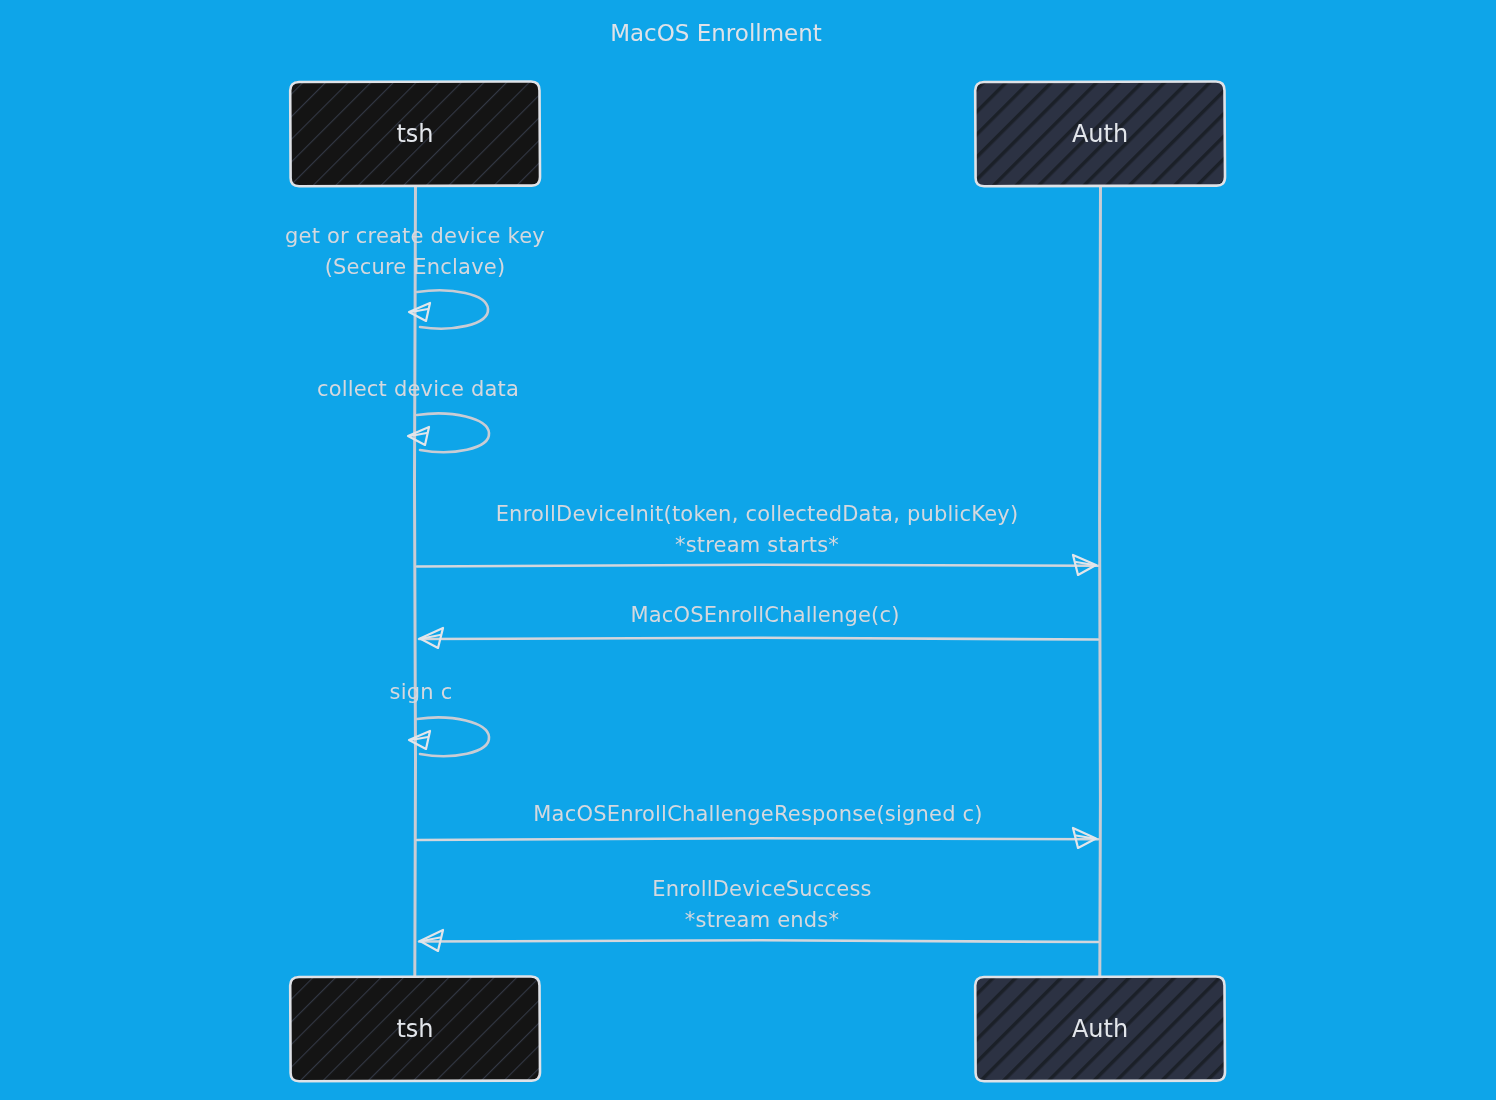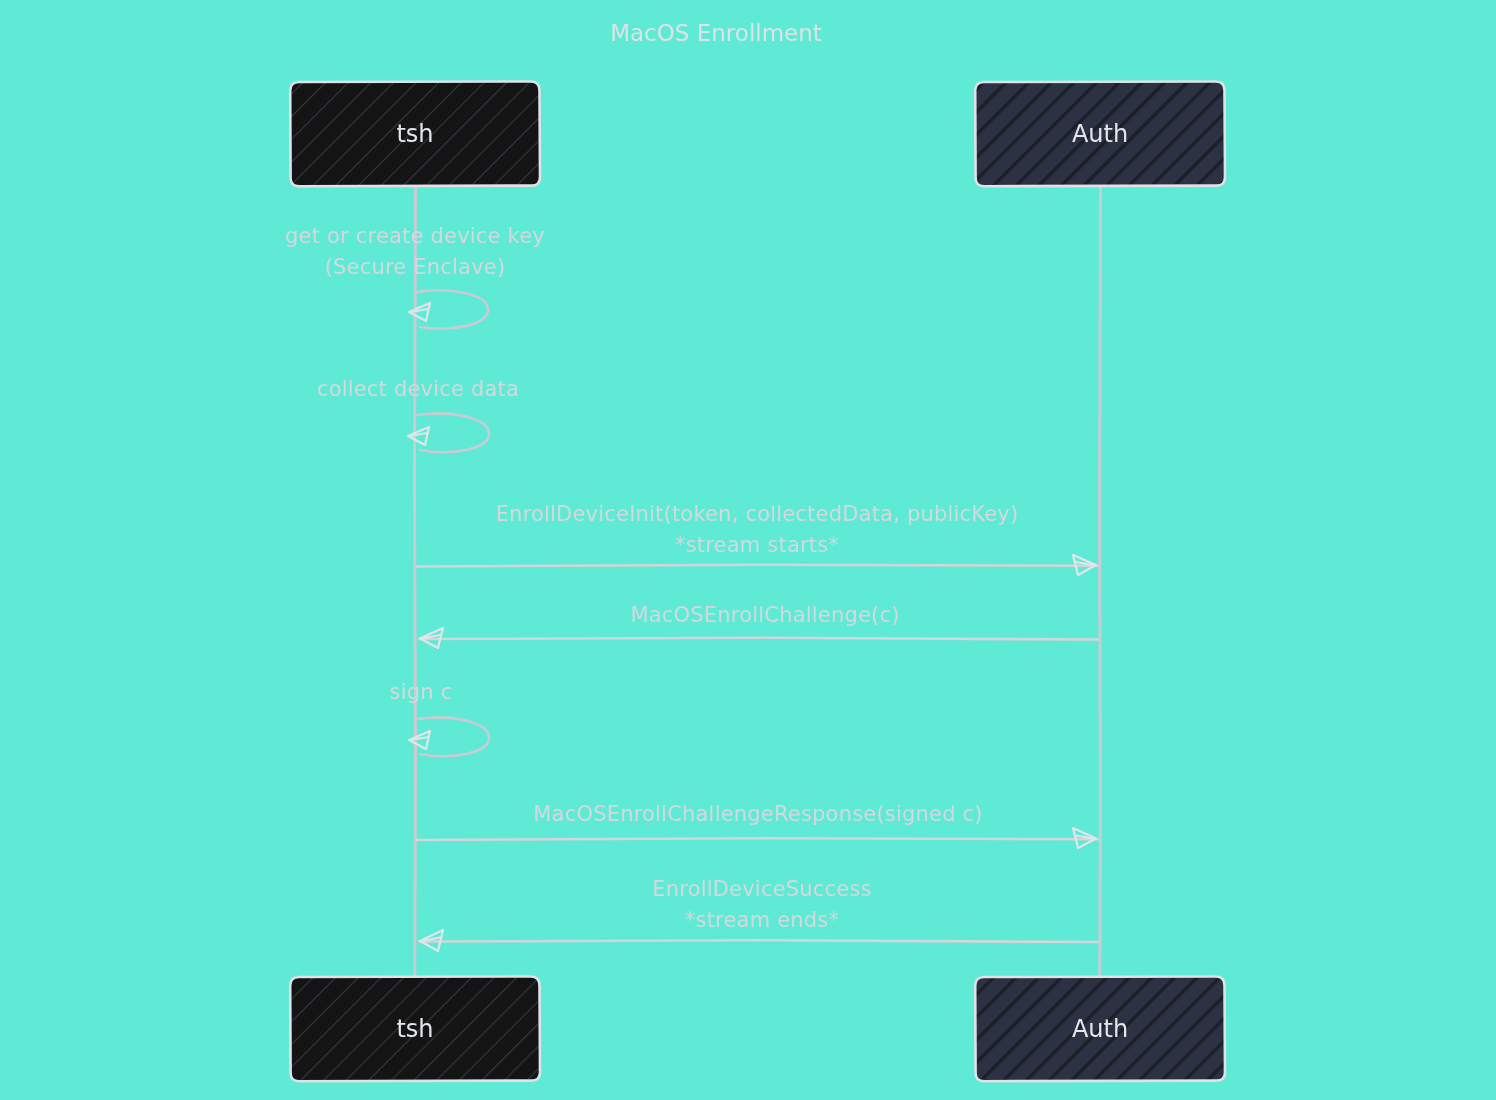--- a/index.html
+++ b/index.html
@@ -4,21 +4,21 @@
 <style>
   html, body {
     margin: 0;
     padding: 0;
     background: #2b303f;
   }
   #canvas {
     position: relative;
     width: 1496px;
     height: 1100px;
-    background: #5eead4;
+    background: #0ea5e9;
     overflow: hidden;
     font-family: "DejaVu Sans", sans-serif;
   }
   svg.diagram {
     position: absolute;
     left: 0;
     top: 0;
     width: 1496px;
     height: 1100px;
   }

